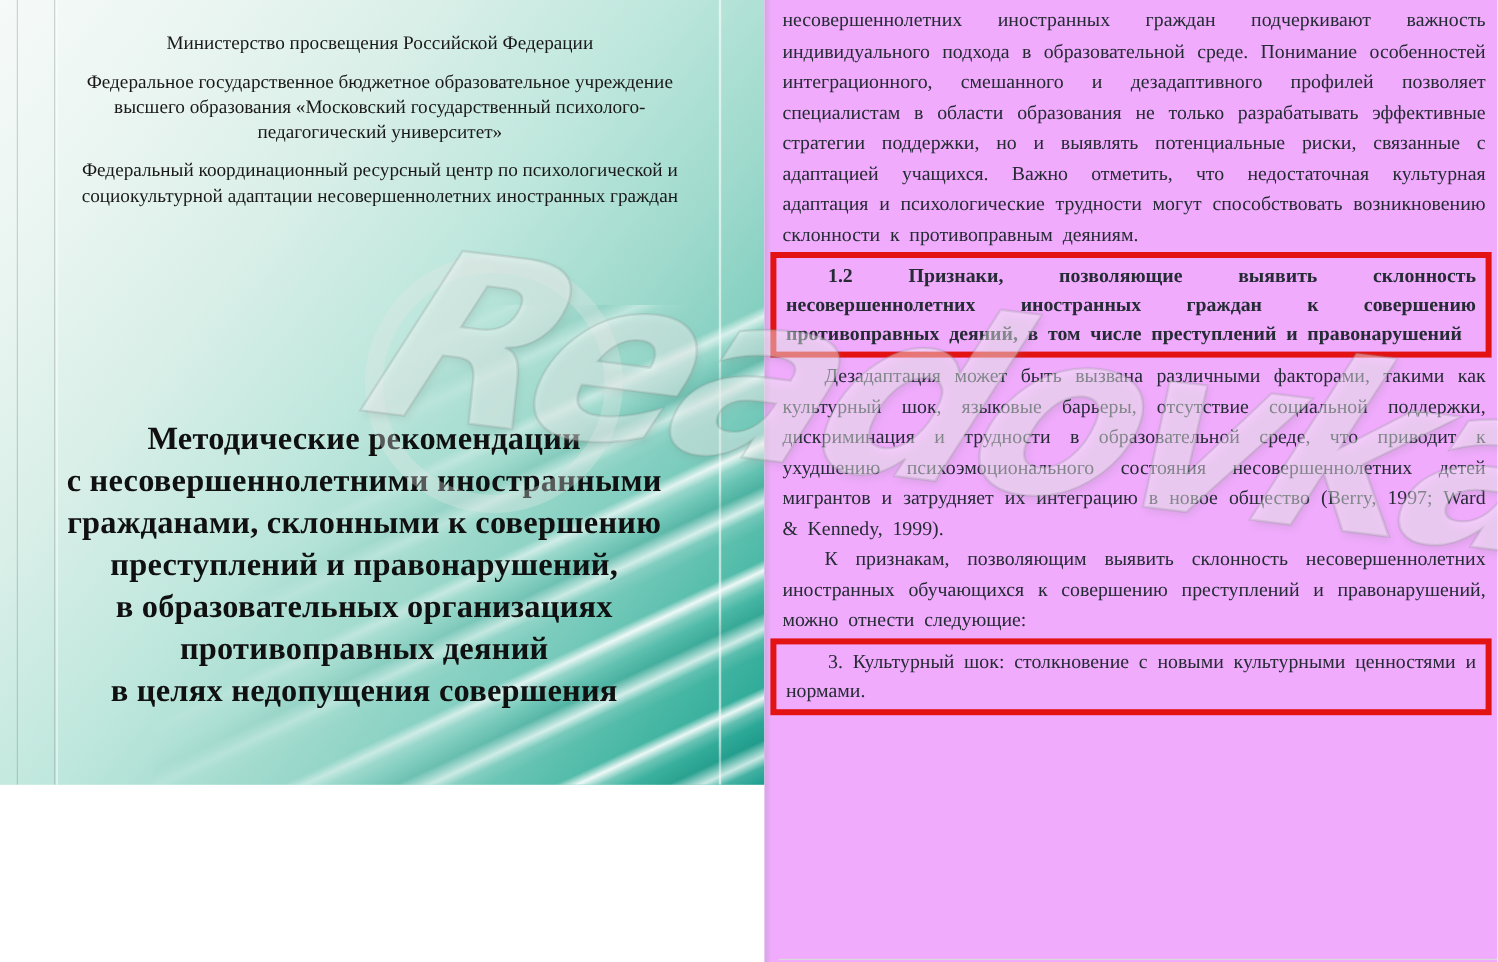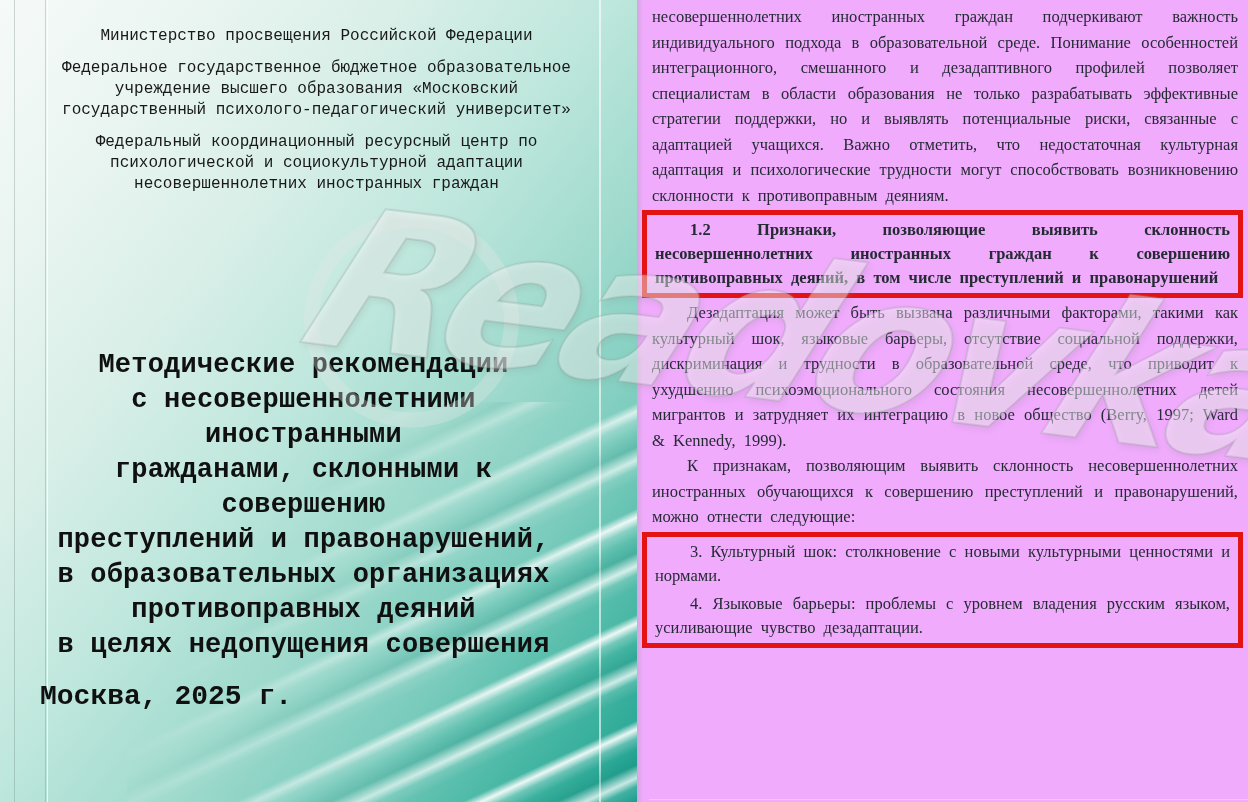--- a/index.html
+++ b/index.html
@@ -4,25 +4,24 @@
 <style>
   html,body{margin:0;padding:0;}
   body{
     width:1248px;height:802px;overflow:hidden;background:#ffffff;
     font-family:"Liberation Serif","DejaVu Serif",serif;
   }
   .stage{position:relative;width:1248px;height:802px;overflow:hidden;}
 
   
   .page-left{
-    position:absolute;left:0;top:0;width:637px;height:802px;overflow:hidden;
+    position:absolute;left:0;top:0;width:637px;height:654px;overflow:hidden;
     background:linear-gradient(128deg,
       #f6faf8 0%, #eaf5f1 16%, #d9efe8 32%, #bfe7dd 48%,
       #9fdacd 63%, #79cbbc 77%, #45b6a3 89%, var(--teal-dark,#1da090) 100%);
-    font-family:Liberation Mono, monospace;
   }
   .edge-line{position:absolute;top:0;bottom:0;width:1px;}
   .edge-1{left:14px;background:rgba(95,115,110,.28);}
   .edge-2{left:45px;background:rgba(105,130,124,.30);}
   .edge-3{left:47px;background:rgba(255,255,255,.75);}
   .edge-4{left:599px;width:2px;background:rgba(255,255,255,.6);}
   .stripes{
     position:absolute;right:-30px;bottom:-30px;width:540px;height:430px;
     background:repeating-linear-gradient(155deg,
       rgba(255,255,255,0) 0px, rgba(255,255,255,0) 24px,
@@ -132,21 +131,20 @@
       <div class="redbox redbox-heading">
         <p class="para">1.2 Признаки, позволяющие выявить склонность несовершеннолетних иностранных граждан к совершению противоправных деяний, в том числе преступлений и правонарушений</p>
       </div>
 
       <p class="para">Дезадаптация может быть вызвана различными факторами, такими как культурный шок, языковые барьеры, отсутствие социальной поддержки, дискриминация и трудности в образовательной среде, что приводит к ухудшению психоэмоционального состояния несовершеннолетних детей мигрантов и затрудняет их интеграцию в новое общество (Berry, 1997; Ward &amp; Kennedy, 1999).</p>
 
       <p class="para">К признакам, позволяющим выявить склонность несовершеннолетних иностранных обучающихся к совершению преступлений и правонарушений, можно отнести следующие:</p>
 
       <div class="redbox">
         <p class="para sign-item">3. Культурный шок: столкновение с новыми культурными ценностями и нормами.</p>
-        <p class="para sign-item">4. Языковые барьеры: проблемы с уровнем владения русским языком, усиливающие чувство дезадаптации.</p>
       </div>
 
     </div>
     <div class="bottom-line"></div>
   </div>
 
   <div class="watermark">
     <div class="wm-circle"></div>
     <span class="wm-text">Readovka</span>
   </div>

